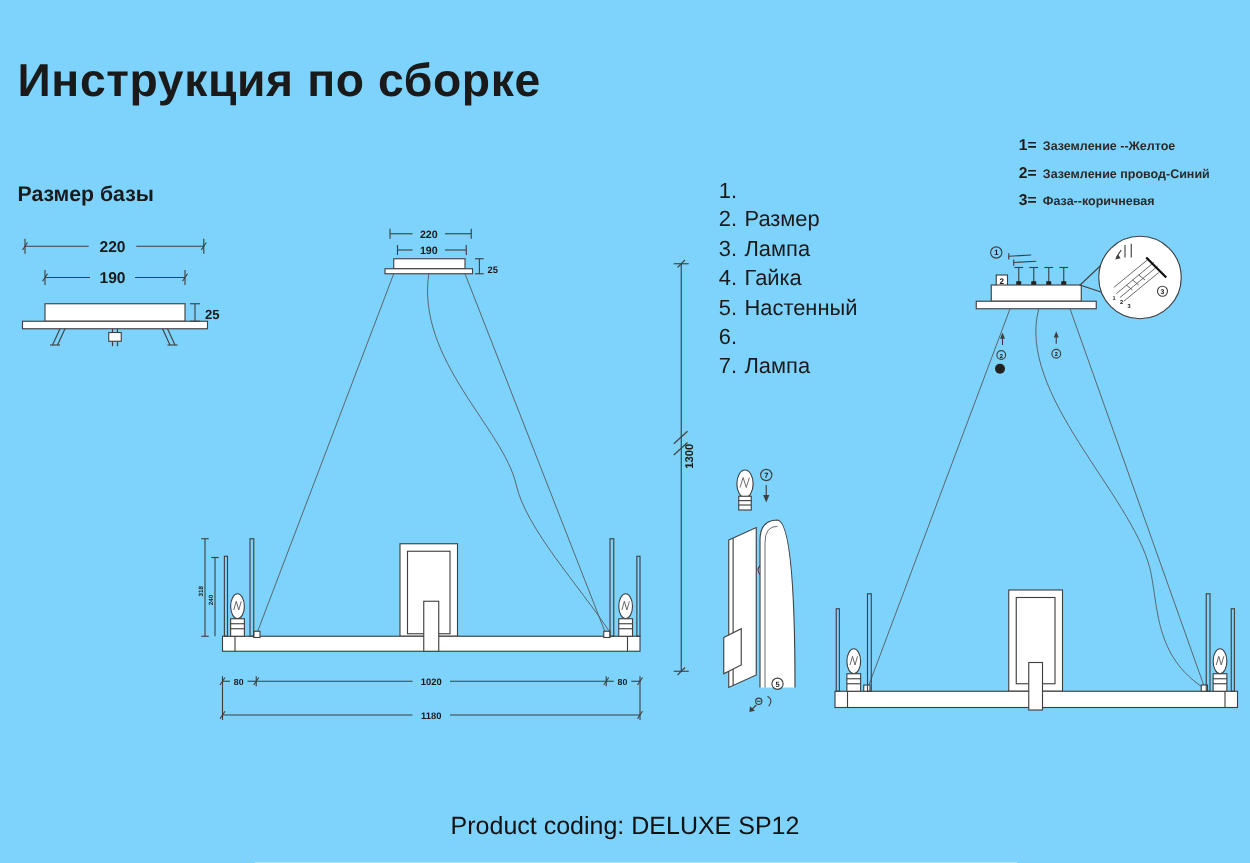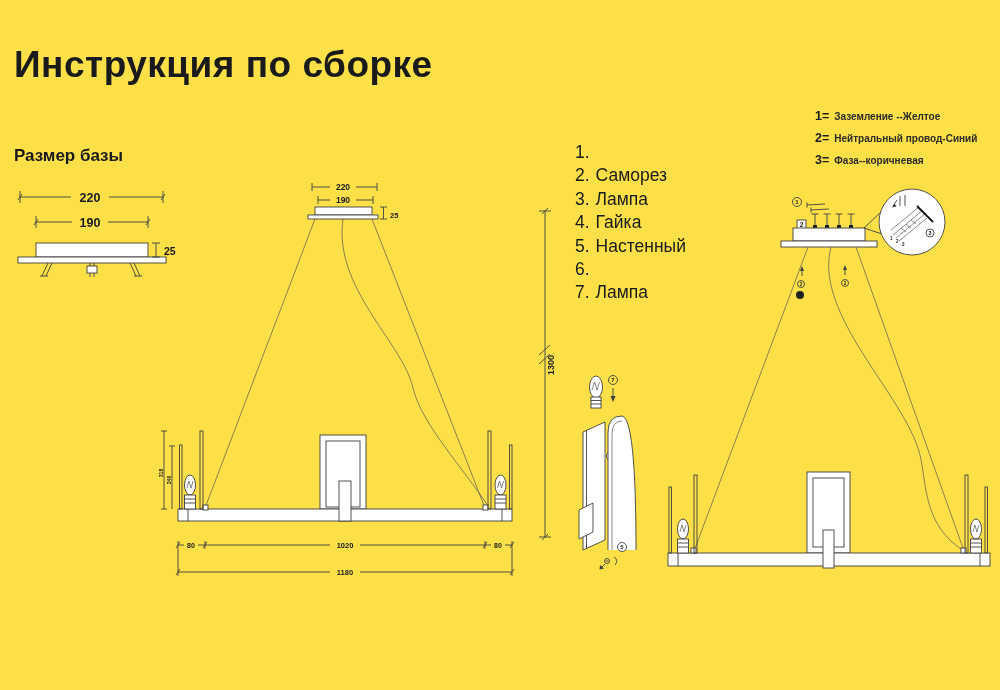--- a/index.html
+++ b/index.html
@@ -1,16 +1,16 @@
 <!DOCTYPE html>
 <html><head>
 <meta charset="utf-8">
 <style>
   html,body{margin:0;padding:0;background:#e8e8e8;}
-  #stage{position:relative;width:1000px;height:690px;background:#fde047;overflow:hidden;
+  #stage{position:relative;width:1000px;height:690px;background:#7dd3fc;overflow:hidden;
          font-family:"Liberation Sans",sans-serif;color:#1a1a1a;}
   .abs{position:absolute;}
   #title{left:14px;top:44px;font-size:37px;font-weight:700;letter-spacing:0.5px;}
   .section-label{font-size:17px;font-weight:700;}
   #base-label{left:14px;top:146px;}
   #overall-label{left:240px;top:146px;}
   #parts-list{left:575px;top:141px;font-size:17.5px;line-height:23.4px;white-space:nowrap;}
   .part-row{display:flex;gap:6px;}
   #legend{left:815px;top:106px;line-height:21px;white-space:nowrap;}
   .legend-row{display:flex;align-items:baseline;gap:5px;height:22px;}
@@ -31,21 +31,21 @@
 
 <div class="abs" id="title">Инструкция по сборке</div>
 <div class="abs section-label" id="base-label">Размер базы</div>
 
 <div class="abs" id="parts-list">
   <div class="part-row">
         <span>1.</span>
       </div>
   <div class="part-row">
         <span>2.</span>
-        <span>Саморез</span>
+        <span>Размер</span>
       </div>
   <div class="part-row">
         <span>3.</span>
         <span>Лампа</span>
       </div>
   <div class="part-row">
         <span>4.</span>
         <span>Гайка</span>
       </div>
   <div class="part-row">
@@ -61,28 +61,29 @@
       </div>
 </div>
 
 <div class="abs" id="legend">
   <div class="legend-row">
         <span class="legend-num">1=</span>
         <span class="legend-label">Заземление --Желтое</span>
       </div>
   <div class="legend-row">
         <span class="legend-num">2=</span>
-        <span class="legend-label">Нейтральный провод-Синий</span>
+        <span class="legend-label">Заземление провод-Синий</span>
       </div>
   <div class="legend-row">
         <span class="legend-num">3=</span>
         <span class="legend-label">Фаза--коричневая</span>
       </div>
 </div>
 
+<div class="abs" id="product-coding">Product coding: DELUXE SP12</div>
 
 <svg style="left:8px;top:183px;" width="175" height="105" viewBox="0 0 175 105">
   <g>
     <line class="ln" x1="12" y1="14" x2="63" y2="14"></line>
         <line class="ln" x1="101" y1="14" x2="155" y2="14"></line>
     <line class="ln" x1="12" y1="8" x2="12" y2="20"></line>
         <line class="ln" x1="155" y1="8" x2="155" y2="20"></line>
     <line class="ln" x1="10" y1="17" x2="14" y2="11"></line>
         <line class="ln" x1="153" y1="17" x2="157" y2="11"></line>
     <text class="dim" x="82" y="18.5" font-size="12.5" text-anchor="middle">220</text>

